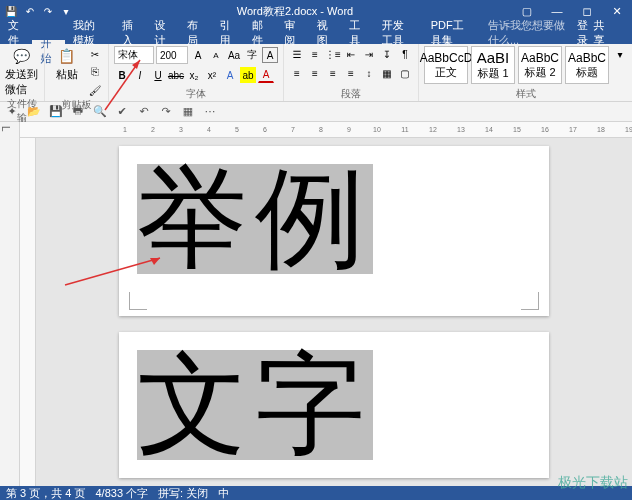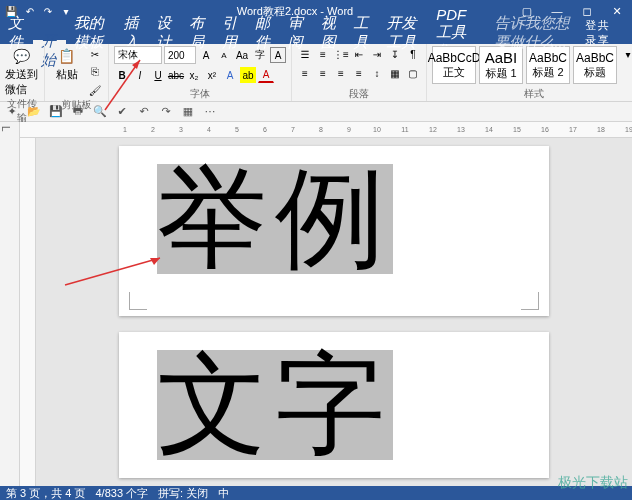--- a/index.html
+++ b/index.html
@@ -4,21 +4,21 @@
 <style>
 *{margin:0;padding:0;box-sizing:border-box;font-family:"Microsoft YaHei","Segoe UI",sans-serif;font-size:11px;}
 body{background:#e6e6e6;width:632px;height:500px;overflow:hidden;position:relative;}
 .titlebar{background:#2b579a;height:22px;display:flex;align-items:center;color:#fff;}
 .titlebar .qat{display:flex;gap:2px;padding:0 4px;align-items:center;}
 .titlebar .qat span{width:16px;height:16px;display:inline-flex;align-items:center;justify-content:center;font-size:10px;}
 .titlebar .title{flex:1;text-align:center;font-size:11px;}
 .titlebar .wctrl{display:flex;}
 .titlebar .wctrl span{width:30px;height:22px;display:inline-flex;align-items:center;justify-content:center;}
 .menubar{background:#2b579a;height:22px;display:flex;align-items:center;color:#fff;}
-.menubar .tab{padding:0 8px;height:22px;display:inline-flex;align-items:center;font-size:15px;cursor:pointer;font-style:italic;}
+.menubar .tab{padding:0 8px;height:22px;display:inline-flex;align-items:center;font-size:11px;cursor:pointer;}
 .menubar .tab.active{background:#f3f3f3;color:#2b579a;margin-top:35px;}
 .menubar .spacer{flex:1;}
 .menubar .right{display:flex;align-items:flex-end;padding-right:22px;font-size:11px;}
 .ribbon{background:#f3f3f3;height:58px;display:flex;border-bottom:1px solid #d4d4d4;}
 .rgroup{border-right:1px solid #e0e0e0;padding:2px 5px;display:flex;flex-direction:column;justify-content:space-between;}
 .rgroup .gbody{display:flex;gap:3px;align-items:flex-start;flex:1;}
 .rgroup .glabel{text-align:center;font-size:10px;color:#666;height:12px;}
 .bigbtn{display:flex;flex-direction:column;align-items:center;justify-content:center;width:34px;font-size:10px;gap:1px;}
 .bigbtn .ic{width:20px;height:20px;display:flex;align-items:center;justify-content:center;font-size:14px;}
 .col{display:flex;flex-direction:column;gap:2px;}
@@ -28,21 +28,21 @@
 .style-box{border:1px solid #c0c0c0;background:#fff;width:44px;height:38px;display:flex;flex-direction:column;align-items:center;justify-content:center;font-size:9px;}
 .style-box .prev{font-size:12px;}
 .qat2{background:#f3f3f3;height:20px;border-bottom:1px solid #d4d4d4;display:flex;align-items:center;padding:0 4px;gap:6px;}
 .qat2 span{width:16px;height:16px;display:inline-flex;align-items:center;justify-content:center;font-size:11px;color:#555;}
 .navpane{position:absolute;left:0;top:122px;width:20px;bottom:14px;background:#f3f3f3;border-right:1px solid #d4d4d4;}
 .navpane .lbl{writing-mode:vertical-rl;font-size:10px;color:#666;padding-top:4px;}
 .ruler-h{position:absolute;left:20px;right:0;top:122px;height:16px;background:#f9f9f9;border-bottom:1px solid #d4d4d4;display:flex;align-items:center;overflow:hidden;}
 .ruler-h .tick{font-size:7px;color:#777;width:14px;text-align:center;flex-shrink:0;}
 .ruler-v{position:absolute;left:20px;top:138px;width:16px;bottom:14px;background:#f9f9f9;border-right:1px solid #d4d4d4;}
 .canvas{position:absolute;left:36px;right:0;top:138px;bottom:14px;background:#e6e6e6;overflow:hidden;display:flex;flex-direction:column;align-items:center;}
-.page{background:#fff;width:430px;box-shadow:0 1px 3px rgba(0,0,0,0.3);margin:8px 0;padding:18px 38px;position:relative;}
+.page{background:#fff;width:430px;box-shadow:0 1px 3px rgba(0,0,0,0.3);margin:8px 0;padding:18px 18px;position:relative;}
 .page1{height:200px;}
 .page2{height:160px;}
 .sel{background:#bfbfbf;display:inline-block;}
 .bigtext{font-family:"SimSun",serif;font-size:110px;line-height:1;letter-spacing:8px;}
 .corner{position:absolute;width:18px;height:18px;}
 .corner.bl{bottom:6px;left:10px;border-left:1px solid #aaa;border-bottom:1px solid #aaa;}
 .corner.br{bottom:6px;right:10px;border-right:1px solid #aaa;border-bottom:1px solid #aaa;}
 .statusbar{position:absolute;left:0;right:0;bottom:0;height:14px;background:#2b579a;color:#fff;display:flex;align-items:flex-start;font-size:10px;padding:0 6px;gap:10px;}
 .arrow{position:absolute;pointer-events:none;}
 .watermark{position:absolute;right:4px;bottom:8px;font-size:14px;color:#4a9;opacity:.8;}
@@ -108,21 +108,21 @@
         <span class="smbtn">✂</span>
         <span class="smbtn">⎘</span>
         <span class="smbtn">🖌</span>
       </div>
     </div>
     <div class="glabel">剪贴板</div>
   </div>
   <div class="rgroup" style="flex:0 0 150px">
     <div class="gbody col" style="gap:3px">
       <div class="row">
-        <span class="combo" style="width:48px">宋体</span>
+        <span class="combo" style="width:40px">宋体</span>
         <span class="combo" style="width:32px">200</span>
         <span class="smbtn">A</span>
         <span class="smbtn" style="font-size:8px">A</span>
         <span class="smbtn">Aa</span>
         <span class="smbtn">字</span>
         <span class="smbtn" style="border:1px solid #888">A</span>
       </div>
       <div class="row">
         <span class="smbtn" style="font-weight:bold">B</span>
         <span class="smbtn" style="font-style:italic">I</span>

